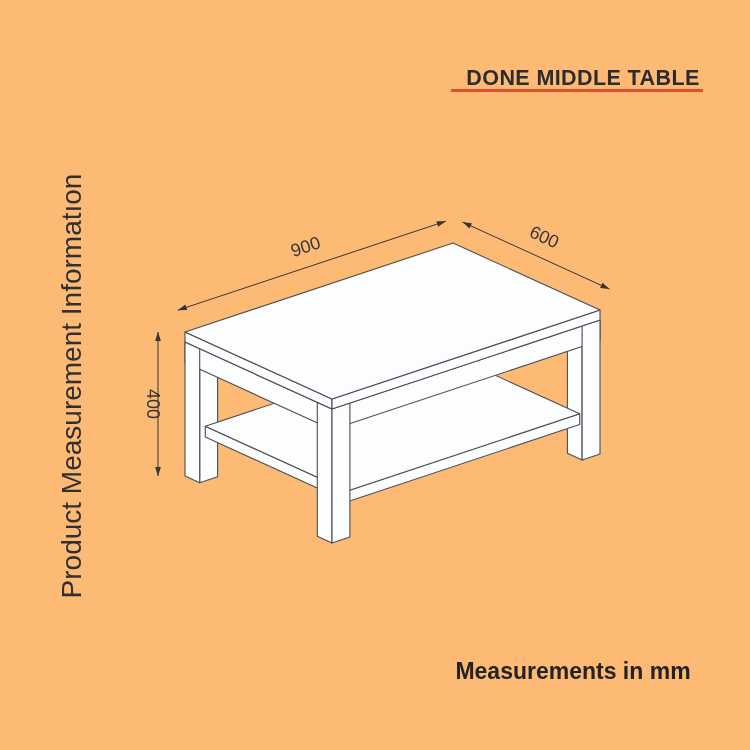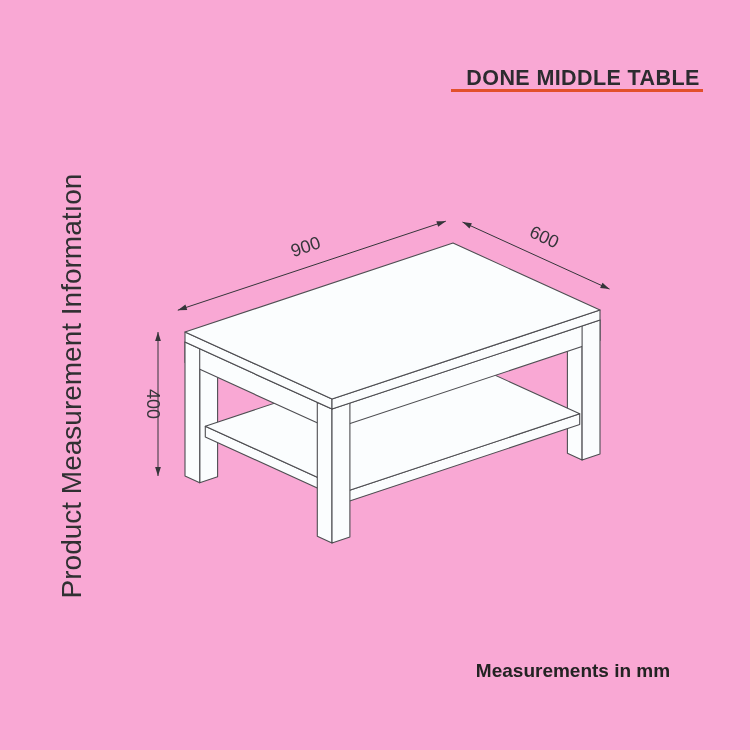--- a/index.html
+++ b/index.html
@@ -4,27 +4,27 @@
 <style>
   html,body{margin:0;padding:0;}
   body{font-family:"Liberation Sans","DejaVu Sans",sans-serif;}
   #stage{position:relative;width:750px;height:750px;overflow:hidden;background:#FBFDFE;}
   .title{position:absolute;left:583px;top:78px;transform:translate(-50%,-50%);
          font-size:21.5px;font-weight:700;letter-spacing:0.4px;color:#2C2B2F;white-space:nowrap;}
   .title-underline{position:absolute;left:451px;top:89px;width:252px;height:3px;}
   .side-label{position:absolute;left:72px;top:386px;transform:translate(-50%,-50%) rotate(-90deg);
               font-size:28px;color:#303032;white-space:nowrap;}
   .footnote{position:absolute;left:573px;top:671px;transform:translate(-50%,-50%);
-            font-size:19px;font-weight:700;color:#232323;white-space:nowrap;}
+            font-size:23px;font-weight:700;color:#232323;white-space:nowrap;}
   #drawing{position:absolute;left:0;top:0;}
 </style>
 </head>
 <body>
 
-<div id="stage" style="background: #f9a8d4;">
+<div id="stage" style="background: #fdba74;">
   <div class="title">DONE MIDDLE TABLE</div>
   <div class="title-underline" style="background: rgb(226, 80, 43);"></div>
   <div class="side-label">Product Measurement Informatıon</div>
   <svg id="drawing" width="750" height="750" viewBox="0 0 750 750">
       <polygon points="199.7,482.7 217.6,476.8 217.6,342.8 199.7,348.8" fill="#FBFDFE" stroke="#4E4E52" stroke-width="1.1" stroke-linejoin="round"></polygon>
       <polygon points="567.4,453.2 582.1,459.9 582.1,326.0 567.4,319.3" fill="#FBFDFE" stroke="#4E4E52" stroke-width="1.1" stroke-linejoin="round"></polygon>
       <polygon points="205.3,437.0 347.4,501.8 347.4,491.0 205.3,426.2" fill="#FBFDFE" stroke="#4E4E52" stroke-width="1.1" stroke-linejoin="round"></polygon>
       <polygon points="347.4,501.8 579.7,424.6 579.7,413.8 347.4,491.0" fill="#FBFDFE" stroke="#4E4E52" stroke-width="1.1" stroke-linejoin="round"></polygon>
       <polygon points="205.3,426.2 437.6,349.0 579.7,413.8 347.4,491.0" fill="#FBFDFE" stroke="#4E4E52" stroke-width="1.1" stroke-linejoin="round"></polygon>
       <polygon points="185.0,362.6 332.0,429.6 332.0,409.1 185.0,342.1" fill="#FBFDFE" stroke="#4E4E52" stroke-width="1.1" stroke-linejoin="round"></polygon>

